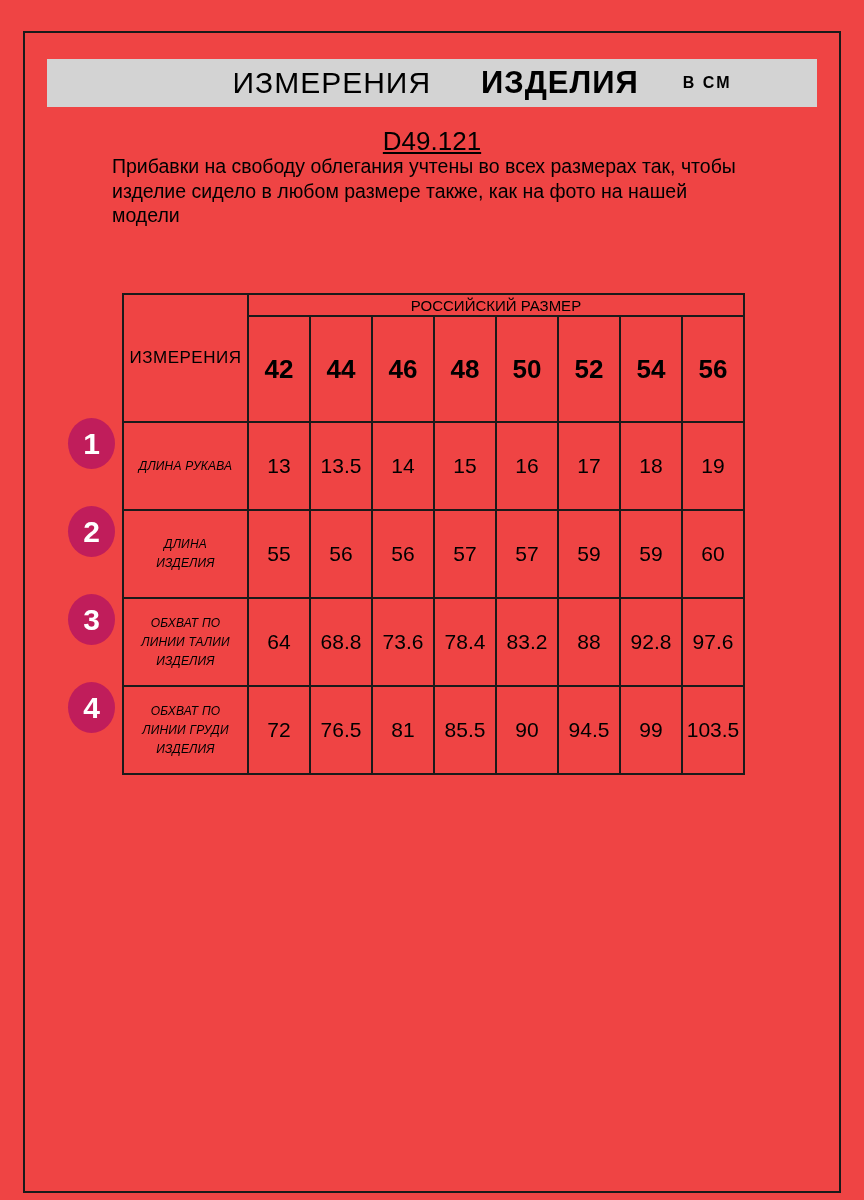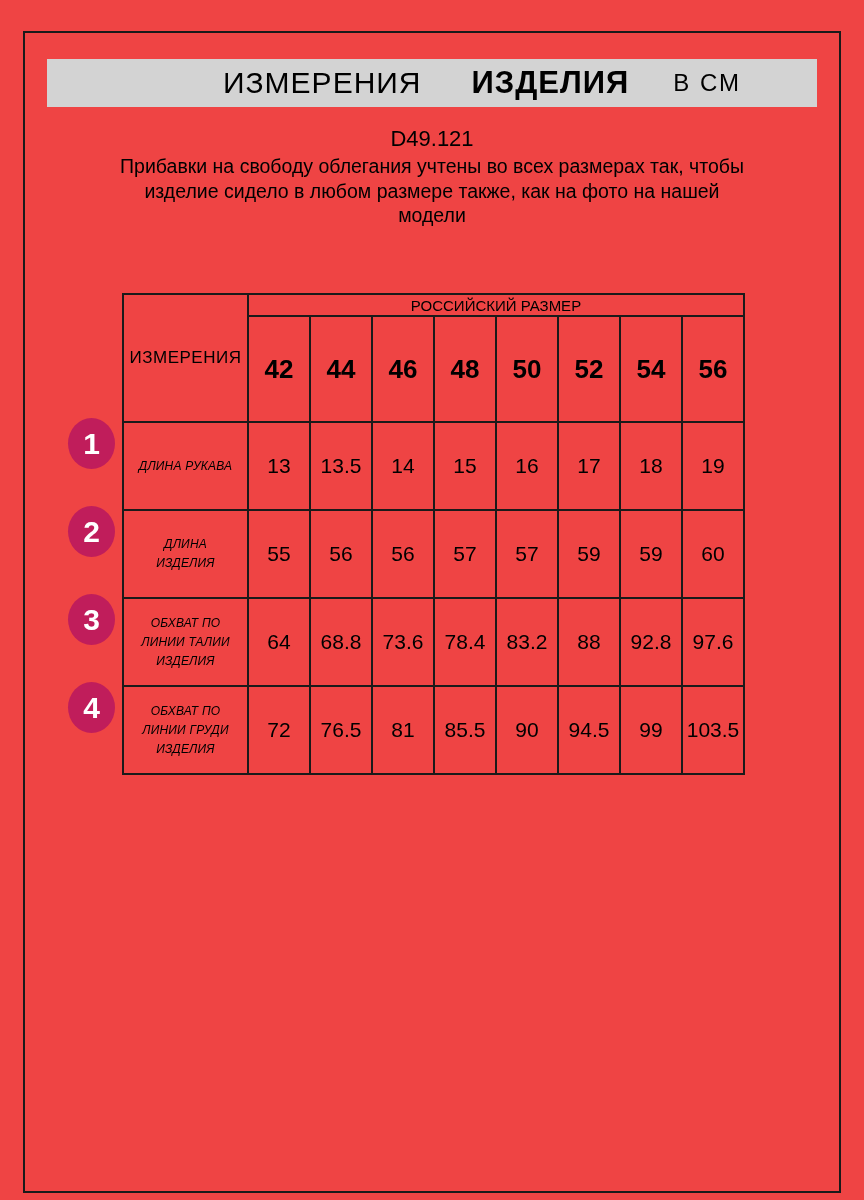--- a/index.html
+++ b/index.html
@@ -34,35 +34,35 @@
     background: #d3d3d3;
     display: flex;
     align-items: center;
     justify-content: center;
     padding-left: 100px;
     box-sizing: border-box;
     white-space: nowrap;
   }
   .t-reg  { font-size: 30px; font-weight: normal; letter-spacing: 1px; }
   .t-bold { font-size: 31px; font-weight: bold; margin-left: 50px; letter-spacing: 1px; }
-  .t-unit { font-size: 24px; font-weight: normal; margin-left: 44px; letter-spacing: 2px; }
+  .t-unit { font-size: 16px; font-weight: bold; margin-left: 44px; letter-spacing: 2px; }
   .model-code {
     position: absolute;
     top: 126px;
     left: 0;
     width: 100%;
     text-align: center;
-    font-size: 22px;
+    font-size: 26px;
+    text-decoration: underline;
   }
   .description {
     position: absolute;
     top: 154px;
     left: 112px;
     width: 640px;
-    text-align: center;
     font-size: 19.5px;
     line-height: 24.5px;
     white-space: pre-line;
   }
   .table-wrap {
     position: absolute;
     left: 122px;
     top: 293px;
   }
   table {

